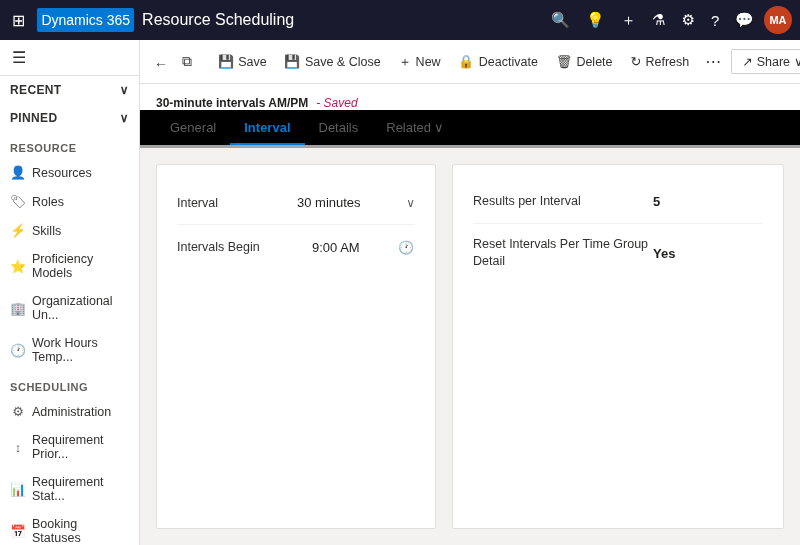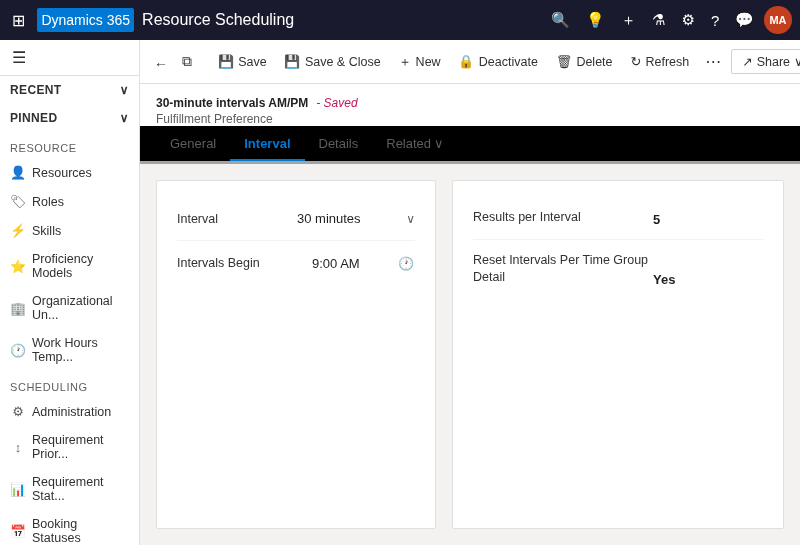--- a/index.html
+++ b/index.html
@@ -98,21 +98,21 @@
       cursor: pointer;
       font-size: 12px;
       font-weight: 600;
       color: #323130;
       text-transform: uppercase;
       letter-spacing: 0.03em;
     }
     .sidebar-group-label {
       padding: 10px 10px 4px;
       font-size: 11px;
-      font-weight: 400;
+      font-weight: 700;
       color: #605e5c;
       text-transform: uppercase;
       letter-spacing: 0.05em;
     }
 
     
     .content-area {
       flex: 1;
       display: flex;
       flex-direction: column;
@@ -272,21 +272,21 @@
       flex: 1;
       display: flex;
       align-items: center;
       justify-content: space-between;
     }
     .field-value-text { }
     .field-dropdown-icon { color: #605e5c; font-size: 12px; }
     .field-clock-icon { color: #605e5c; font-size: 13px; }
     .right-form-field {
       display: flex;
-      align-items: flex-end;
+      align-items: center;
       padding: 12px 0;
       border-bottom: 1px solid #f3f2f1;
     }
     .right-form-field:last-child { border-bottom: none; }
     .right-field-label {
       font-size: 12.5px;
       color: #323130;
       width: 180px;
       flex-shrink: 0;
       line-height: 1.4;
@@ -414,21 +414,20 @@
         <span>∨</span>
       </button>
 
     </div>
 
     <div class="page-header">
       <div class="page-title-row">
         <span class="page-title">30-minute intervals AM/PM</span>
         <span class="page-saved-badge">- Saved</span>
       </div>
-      <div class="page-subtitle">Fulfillment Preference</div>
     </div>
 
     <div class="tabs-bar">
       <div class="tab-item">
         <span>General</span>
       </div>
       <div class="tab-item active">
         <span>Interval</span>
       </div>
       <div class="tab-item">

